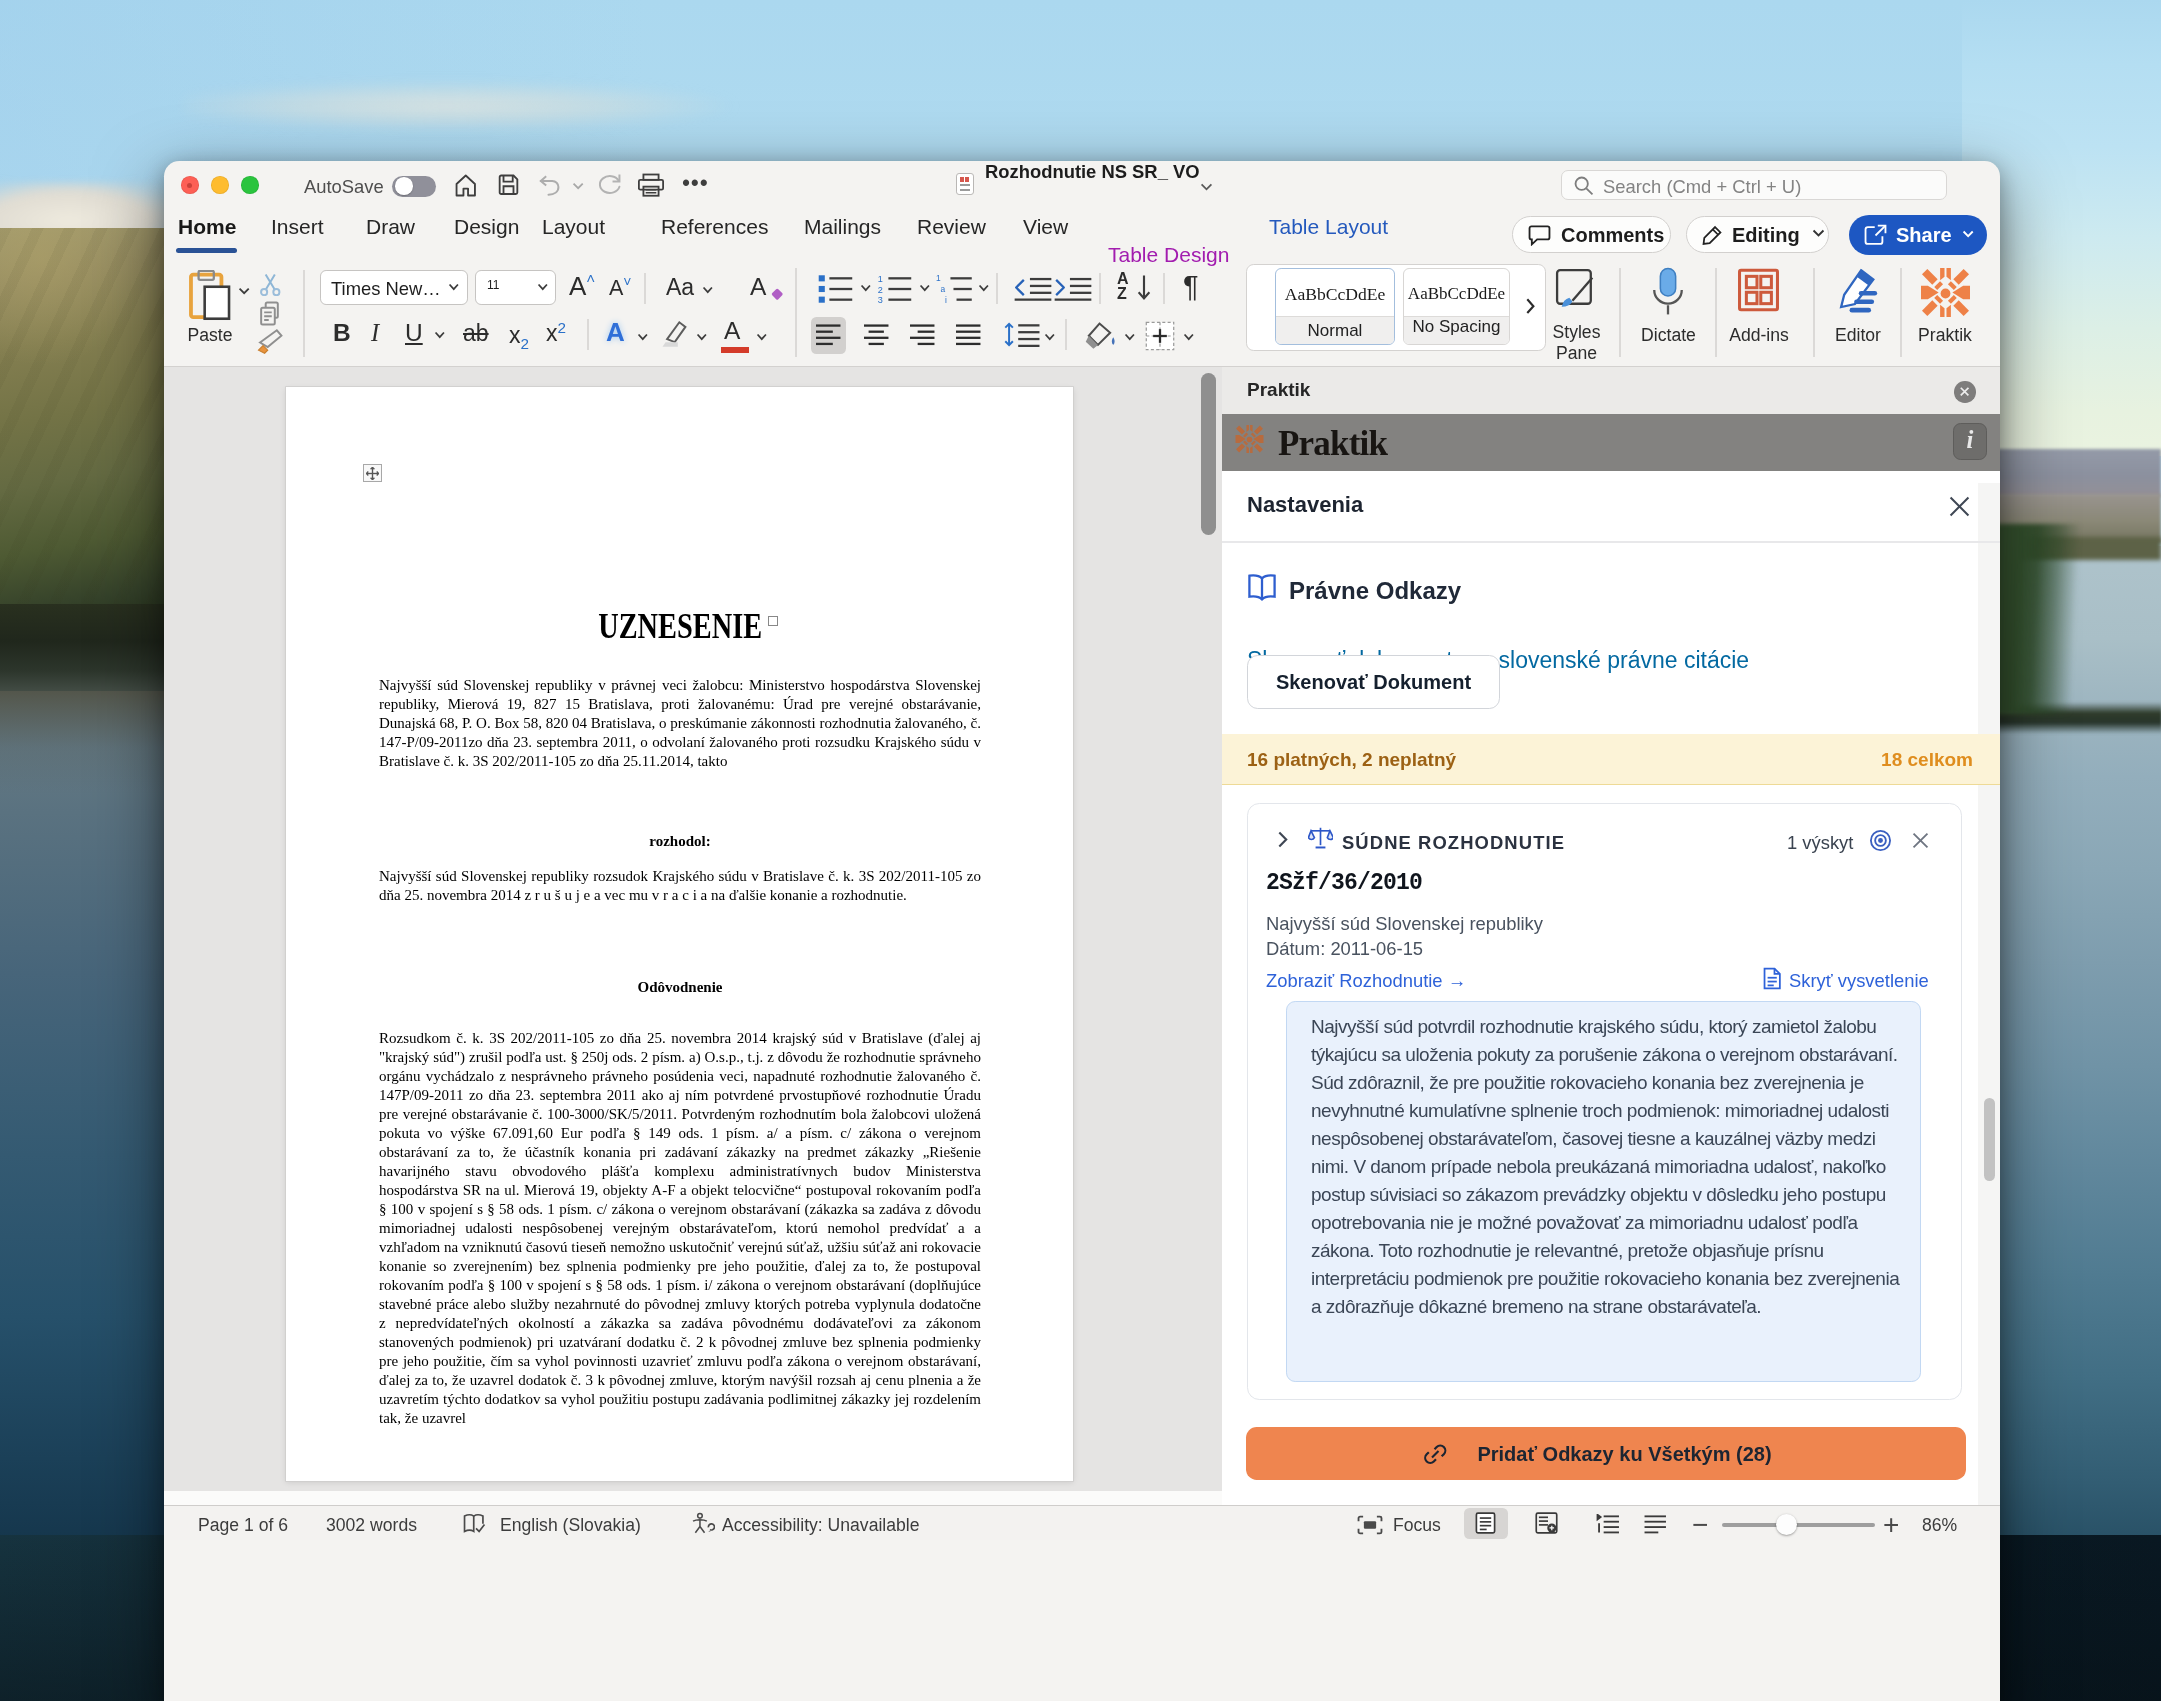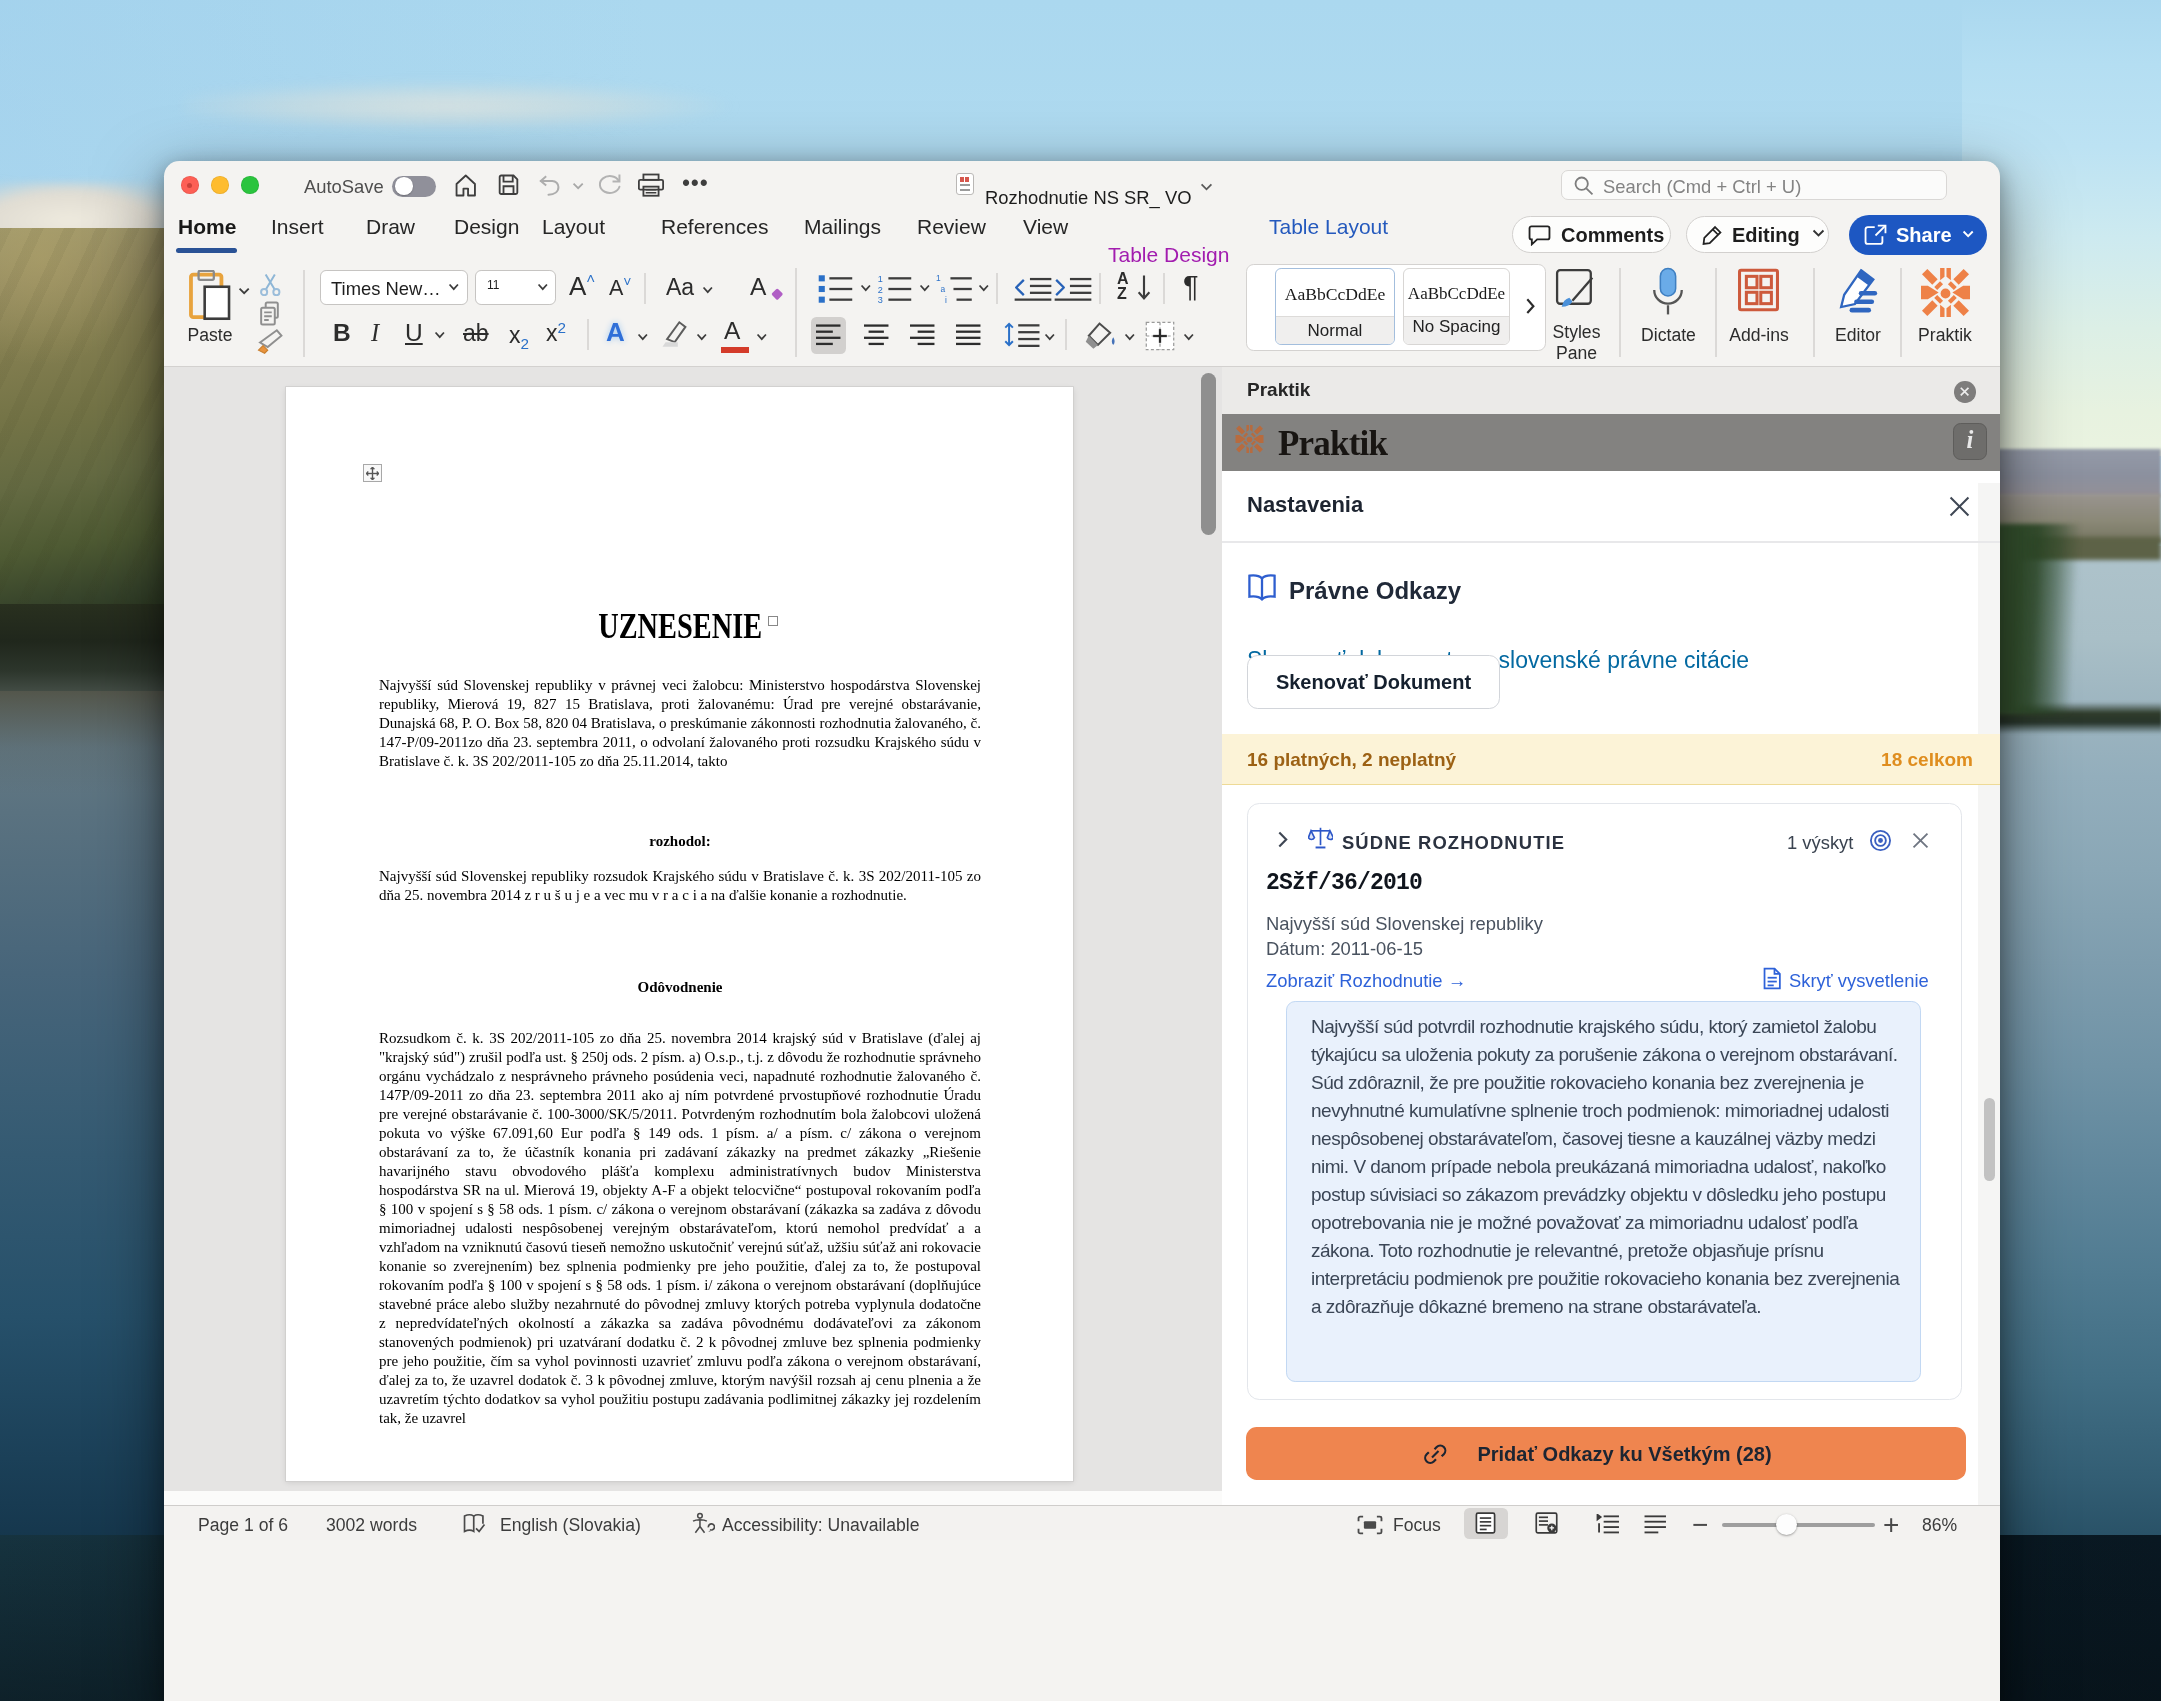--- a/index.html
+++ b/index.html
@@ -100,21 +100,21 @@
       <rect x="8" y="18" width="20" height="12"></rect>
       <path d="M11 22 H25 M11 26 H25" stroke-width="2"></path>
     </svg>
 <div class="abs" style="left:518px;top:9.2px;font-size:23px;color:#3e3e3e;letter-spacing:0.8px;">•••</div>
 
 <div class="abs" style="left:792px;top:12.3px;width:17.6px;height:22px;background:#fff;border:1.5px solid #b9b7b5;border-radius:3.1px;"></div>
 <div class="abs" style="left:796px;top:16px;width:3.8px;height:4.6px;background:#d6574d;"></div>
     <div class="abs" style="left:801px;top:16px;width:3.8px;height:4.6px;background:#d6574d;"></div>
     <div class="abs" style="left:796px;top:23px;width:10px;height:2.3px;background:#9b9b9b;"></div>
     <div class="abs" style="left:796px;top:28px;width:10px;height:2.3px;background:#9b9b9b;"></div>
-<div class="abs" style="left:821px;top:26px;font-size:18.4px;font-weight:400;color:#1c1c1c;text-align:right;">Rozhodnutie NS SR_ VO</div>
+<div class="abs" style="left:821px;top:0;font-size:18.4px;font-weight:700;color:#1c1c1c;text-align:right;">Rozhodnutie NS SR_ VO</div>
 <svg class="abs" style="left:1036px;top:22px;" width="13" height="8.4" viewBox="0 0 18 12" fill="none" stroke="#5a5a5a" stroke-width="2.6">
       <path d="M2 2 L9 9 L16 2"></path>
     </svg>
 
 <div class="abs" style="left:1397px;top:9.2px;width:386px;height:30px;border-radius:7px;background:#fbfbfa;border:0.8px solid #d9d7d5;"></div>
 <svg class="abs" style="left:1410px;top:14.6px;" width="20" height="20" viewBox="0 0 26 26" fill="none" stroke="#7e7e7e" stroke-width="2.4">
       <circle cx="10" cy="10" r="8"></circle>
       <path d="M16 16 L24 24"></path>
     </svg>
 <div class="abs" style="left:1439px;top:15.3px;font-size:18.4px;color:#838383;">Search (Cmd + Ctrl + U)</div>

